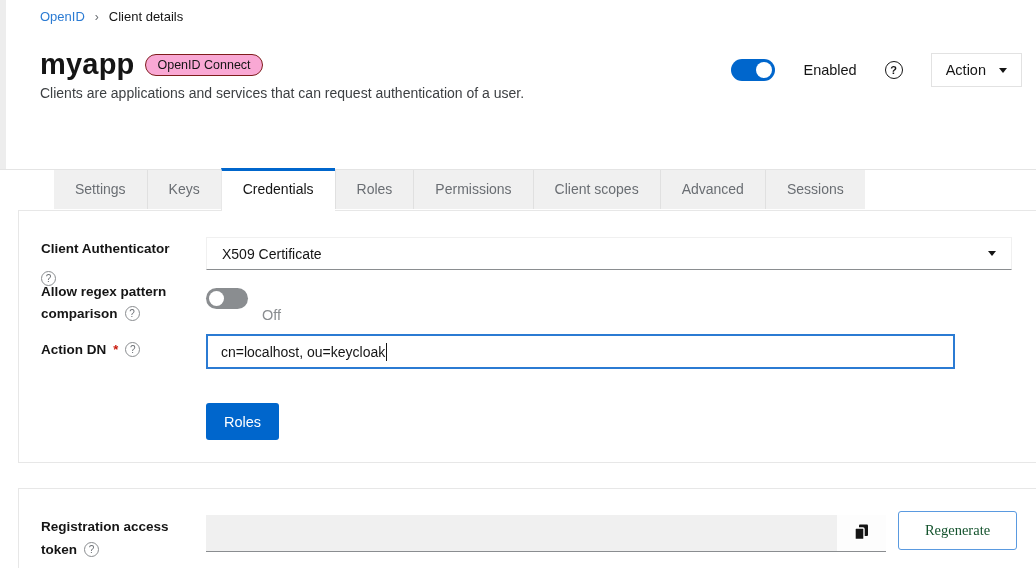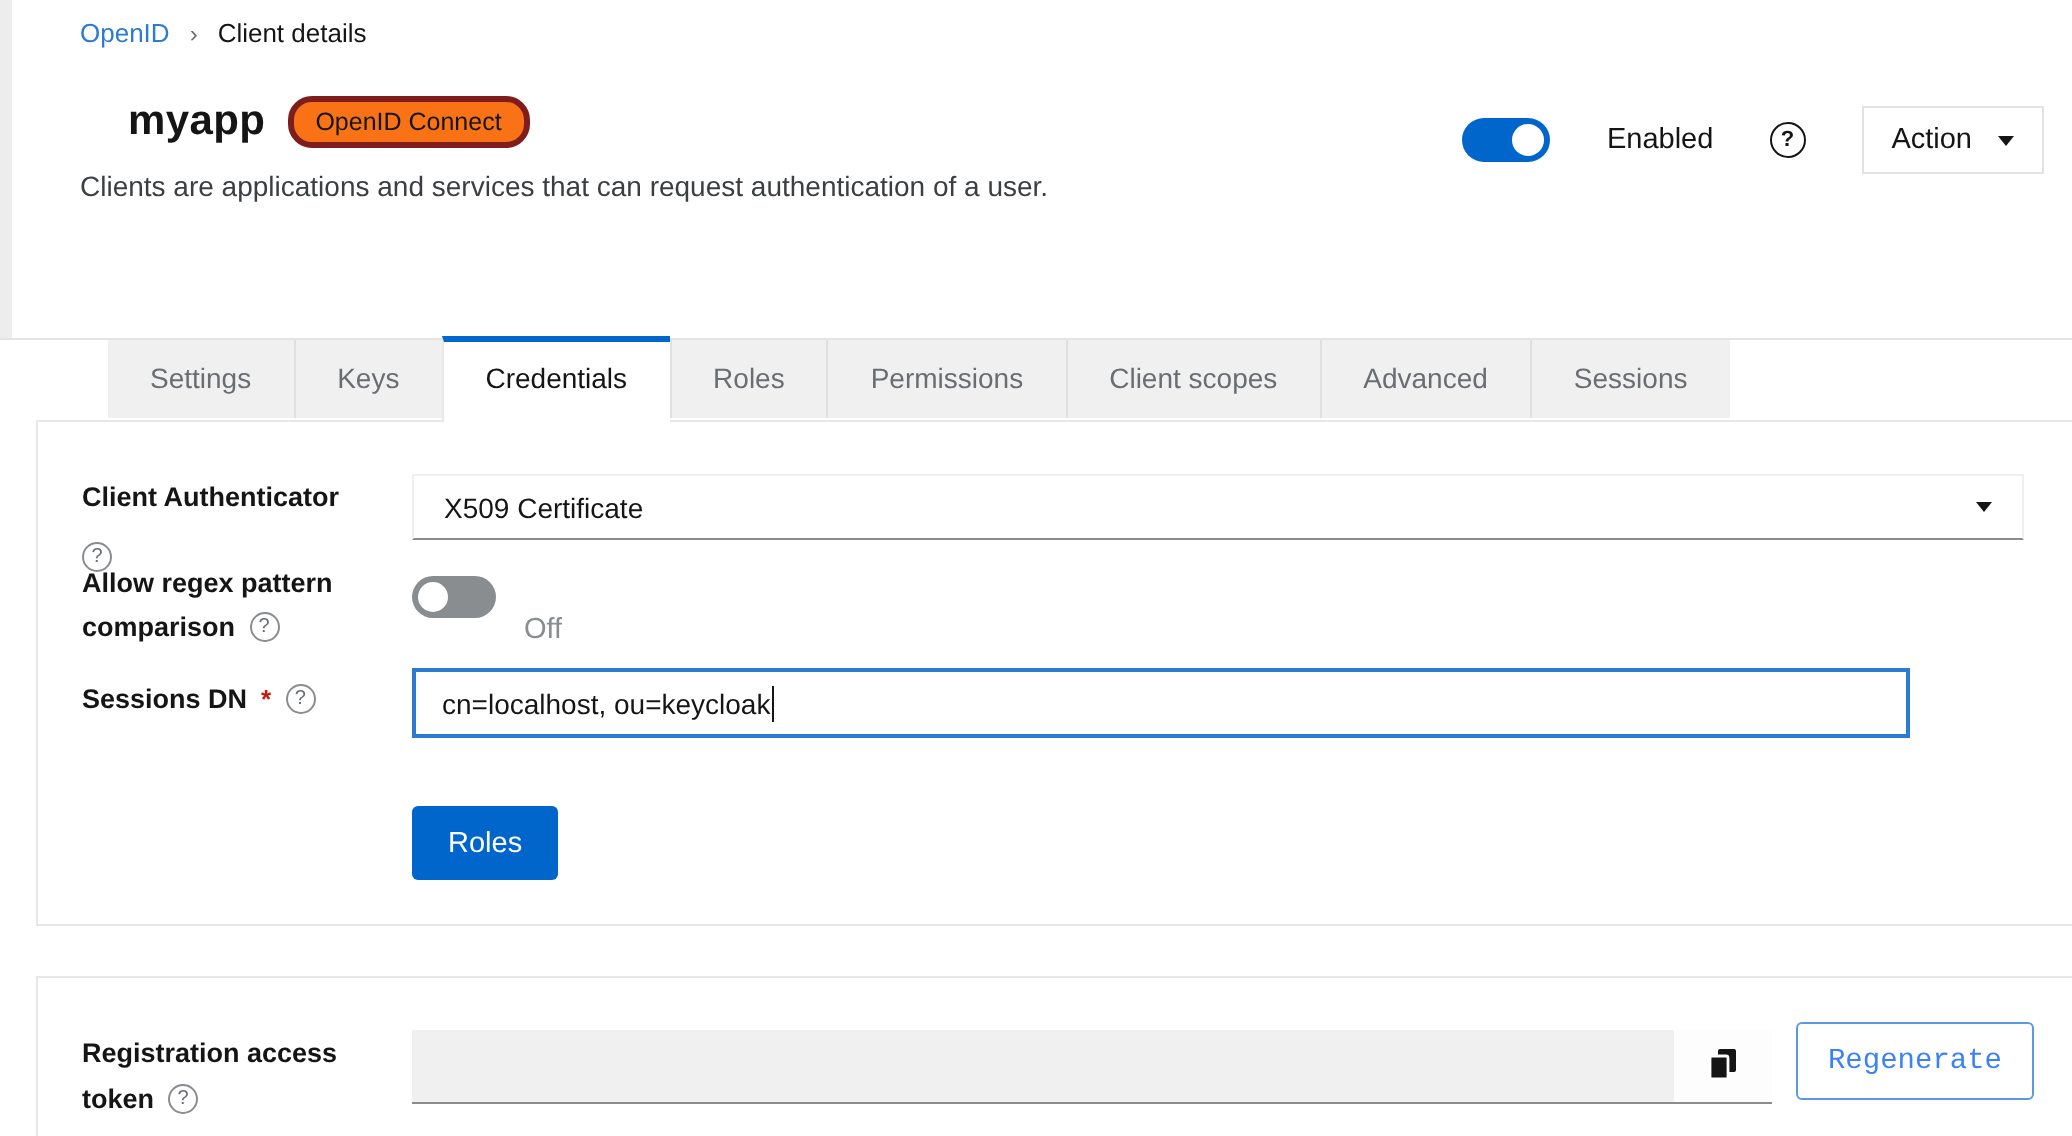--- a/index.html
+++ b/index.html
@@ -11,22 +11,22 @@
   .header-line { position:absolute; left:0; top:169px; width:1036px; height:1px; background:#e4e4e4; z-index:1; }
 
   
   .breadcrumb { position:absolute; left:40px; top:9px; display:flex; align-items:center; gap:10px; font-size:13px; }
   .breadcrumb .bc-link { color:#2b7bd3; text-decoration:none; cursor:pointer; }
   .breadcrumb .bc-sep { color:#6a6e73; font-size:12px; }
   .breadcrumb .bc-current { color:#151515; }
 
   
   .title-row { position:absolute; left:40px; top:48px; display:flex; align-items:center; gap:11px; }
-  .page-title { font-size:21px; font-weight:bold; letter-spacing:.2px;margin-left:24px; }
-  .badge { background:#f97316; border:3px solid #7f1d1d; border-radius:12px; padding:3px 11px;
+  .page-title { font-size:29px; font-weight:bold; letter-spacing:.2px; }
+  .badge { background:#f9a8d4; border:1px solid #7f1d1d; border-radius:12px; padding:3px 11px;
            font-size:12.5px; color:#151515; white-space:nowrap; }
 
   .header-controls { position:absolute; top:53px; right:14px; display:flex; align-items:center; gap:28px; }
   .switch { width:44px; height:22px; border-radius:11px; background:#0066cc; position:relative; cursor:pointer; }
   .switch .knob { position:absolute; width:16px; height:16px; border-radius:50%; background:#fff; top:3px; right:3px; }
   .enabled-label { font-size:14.5px; }
   .help-dark { width:18px; height:18px; border:1.7px solid #151515; border-radius:50%;
                display:flex; align-items:center; justify-content:center;
                font-size:11px; font-weight:bold; color:#151515; cursor:pointer; }
   .action-btn { border:1px solid #e2e2e2; background:#fff; display:flex; align-items:center; gap:13px;
@@ -73,22 +73,22 @@
   .save-btn { position:absolute; left:187px; top:192px; height:37px; padding:0 18px; background:#0066cc;
               color:#fff; border:none; border-radius:3px; font-size:14.5px;
               font-family:"Liberation Sans", sans-serif; cursor:pointer; }
 
   .token-input { position:absolute; left:187px; top:26px; width:631px; height:37px; background:#f0f0f0;
                  border:none; border-bottom:1px solid #8a8d90; }
   .copy-btn { position:absolute; left:818px; top:26px; width:49px; height:37px; background:#fdfdfd;
               border:none; border-bottom:1px solid #8a8d90; display:flex; align-items:center;
               justify-content:center; cursor:pointer; }
   .regen-btn { position:absolute; left:879px; top:22px; width:119px; height:39px; background:#fff;
-               border:1px solid #5a9ae0; border-radius:3px; color:#3b82f6; font-size:14.5px;
-               font-family:Liberation Mono, monospace; cursor:pointer; }
+               border:1px solid #5a9ae0; border-radius:3px; color:#14532d; font-size:14.5px;
+               font-family:Liberation Serif, serif; cursor:pointer; }
 </style>
 </head>
 <body>
 
 <div class="stage">
 
   <div class="left-strip"></div>
 
   <nav class="breadcrumb">
     <span class="bc-link">OpenID</span>
@@ -144,21 +144,21 @@
     <div class="form-label" style="top:95px;">
       <span>comparison</span>
       <span class="help">?</span>
     </div>
     <span class="switch-off">
         <span class="knob"></span>
       </span>
     <span class="off-label">Off</span>
 
     <div class="form-label" style="top:131px;">
-      <span>Sessions DN</span>
+      <span>Action DN</span>
       <span class="required">*</span>
       <span class="help">?</span>
     </div>
     <div class="text-input">
       <span>cn=localhost, ou=keycloak</span>
       <span class="cursor-bar"></span>
     </div>
 
     <button class="save-btn">Roles</button>
   </section>

